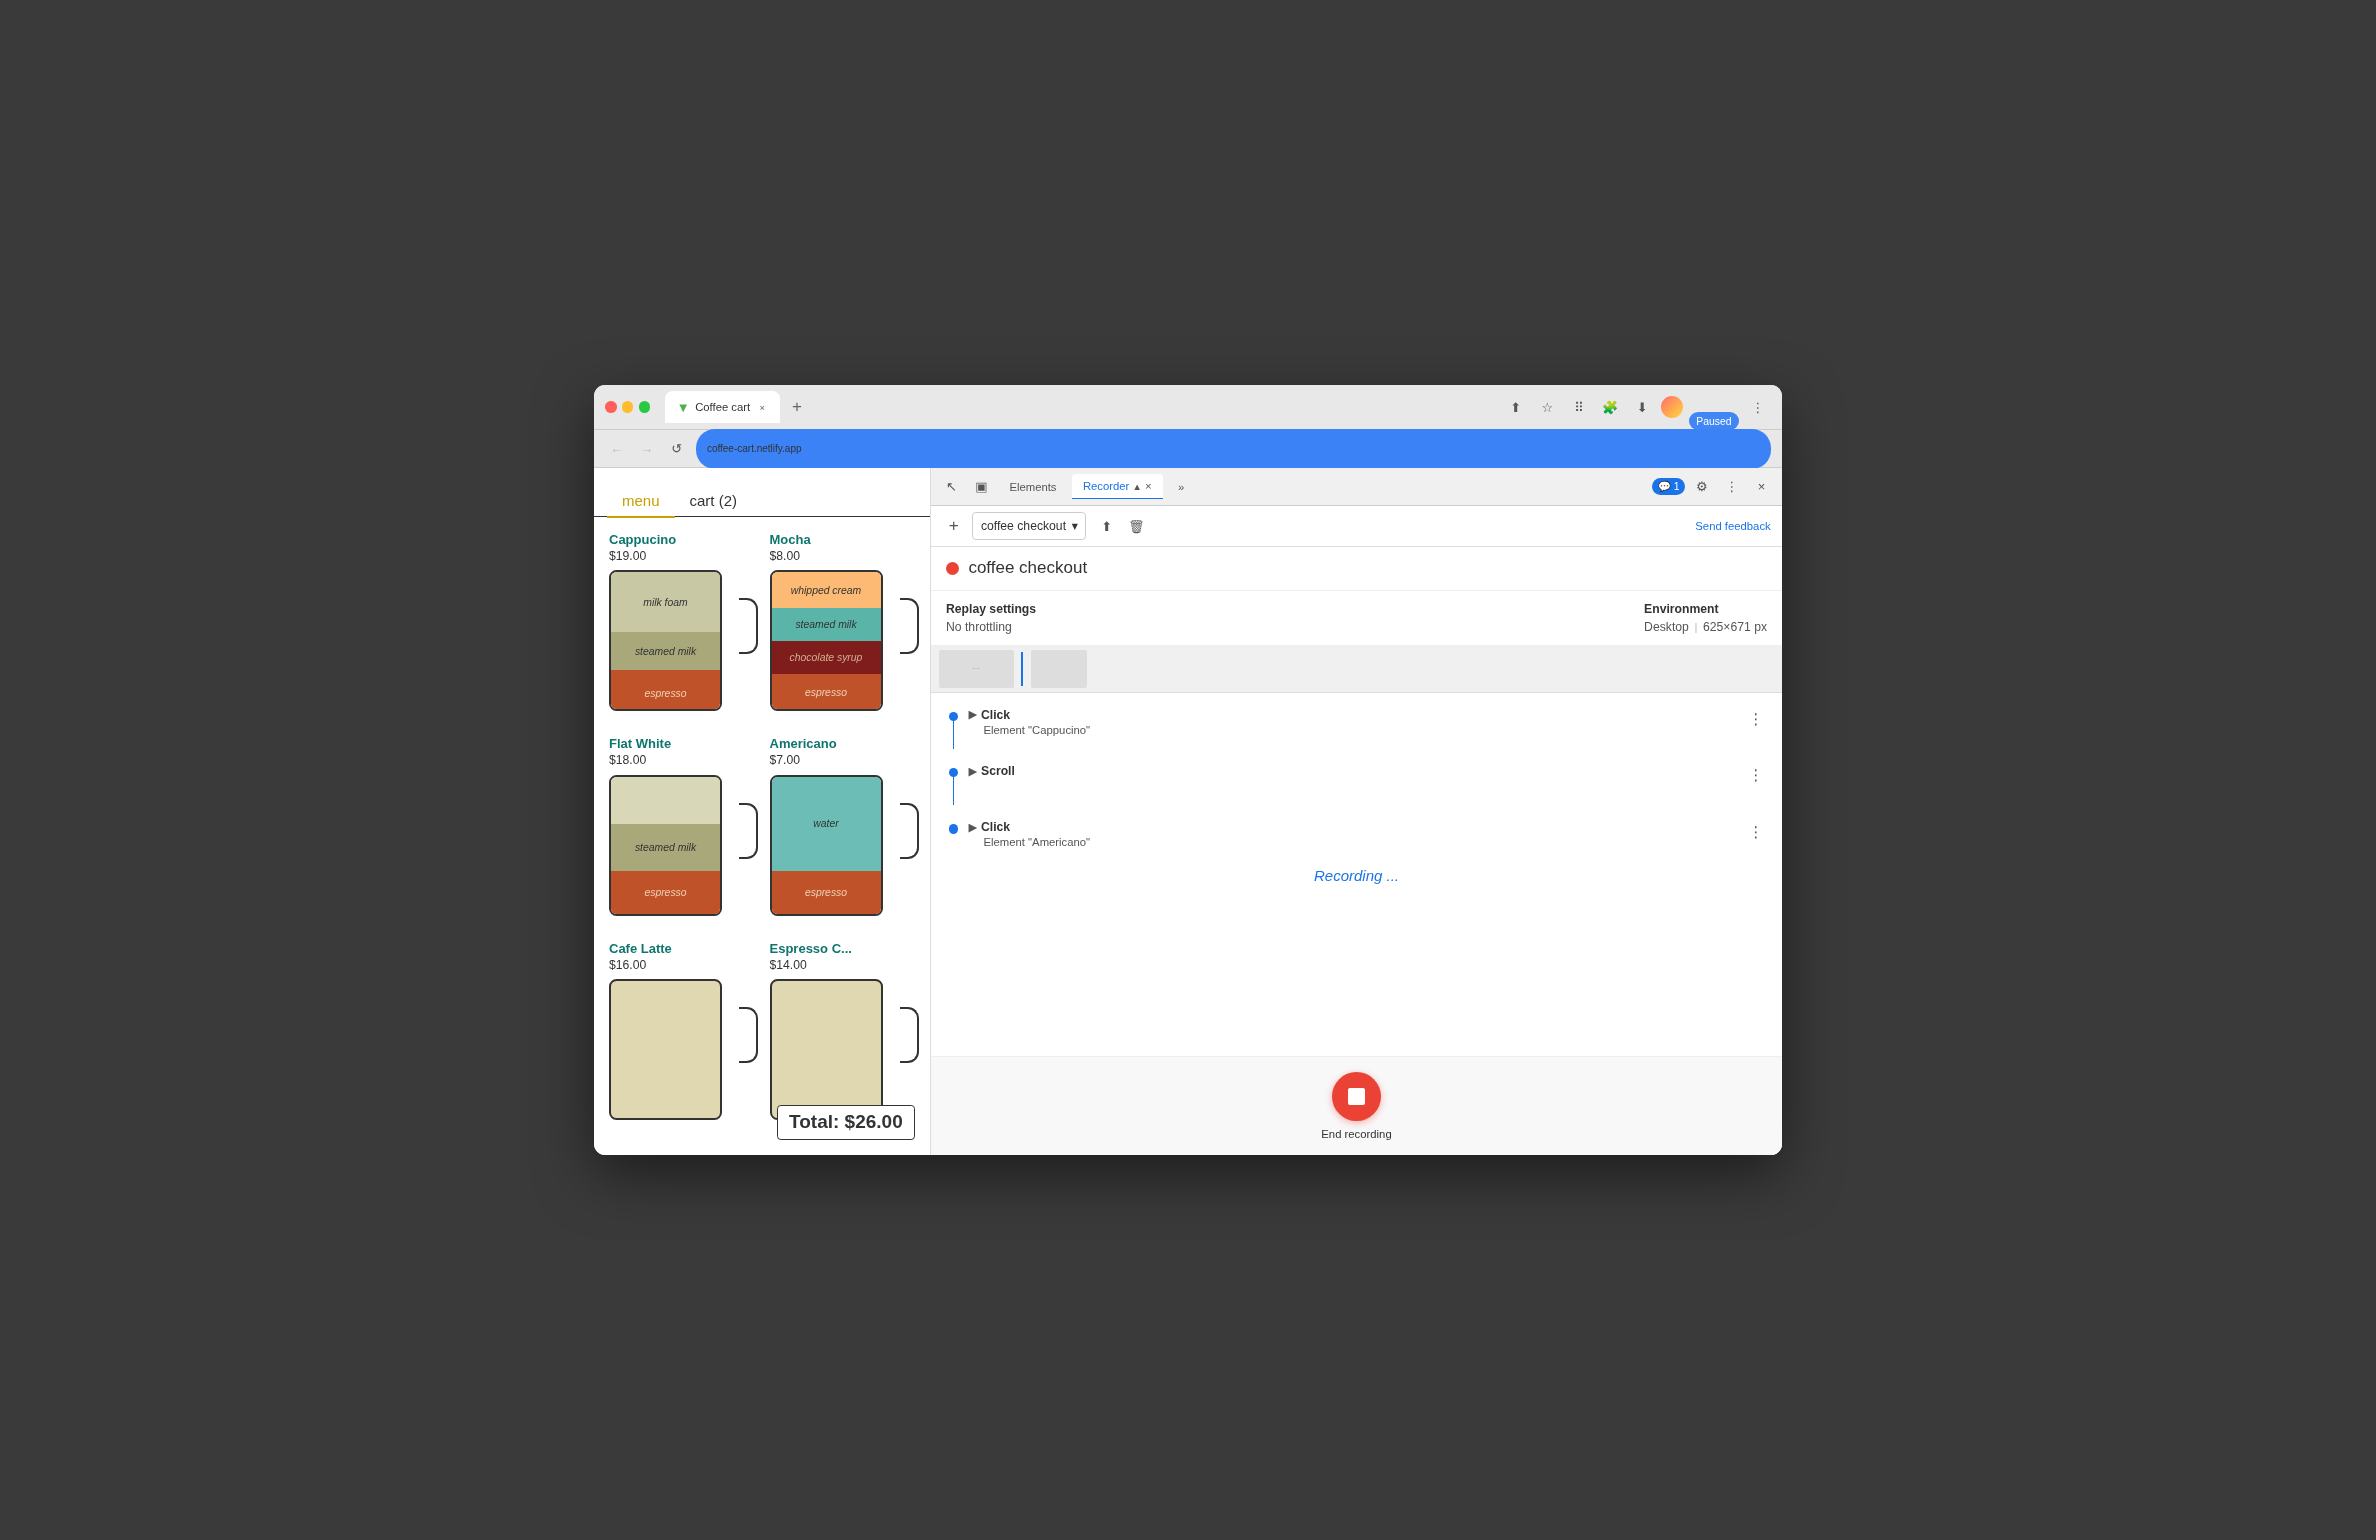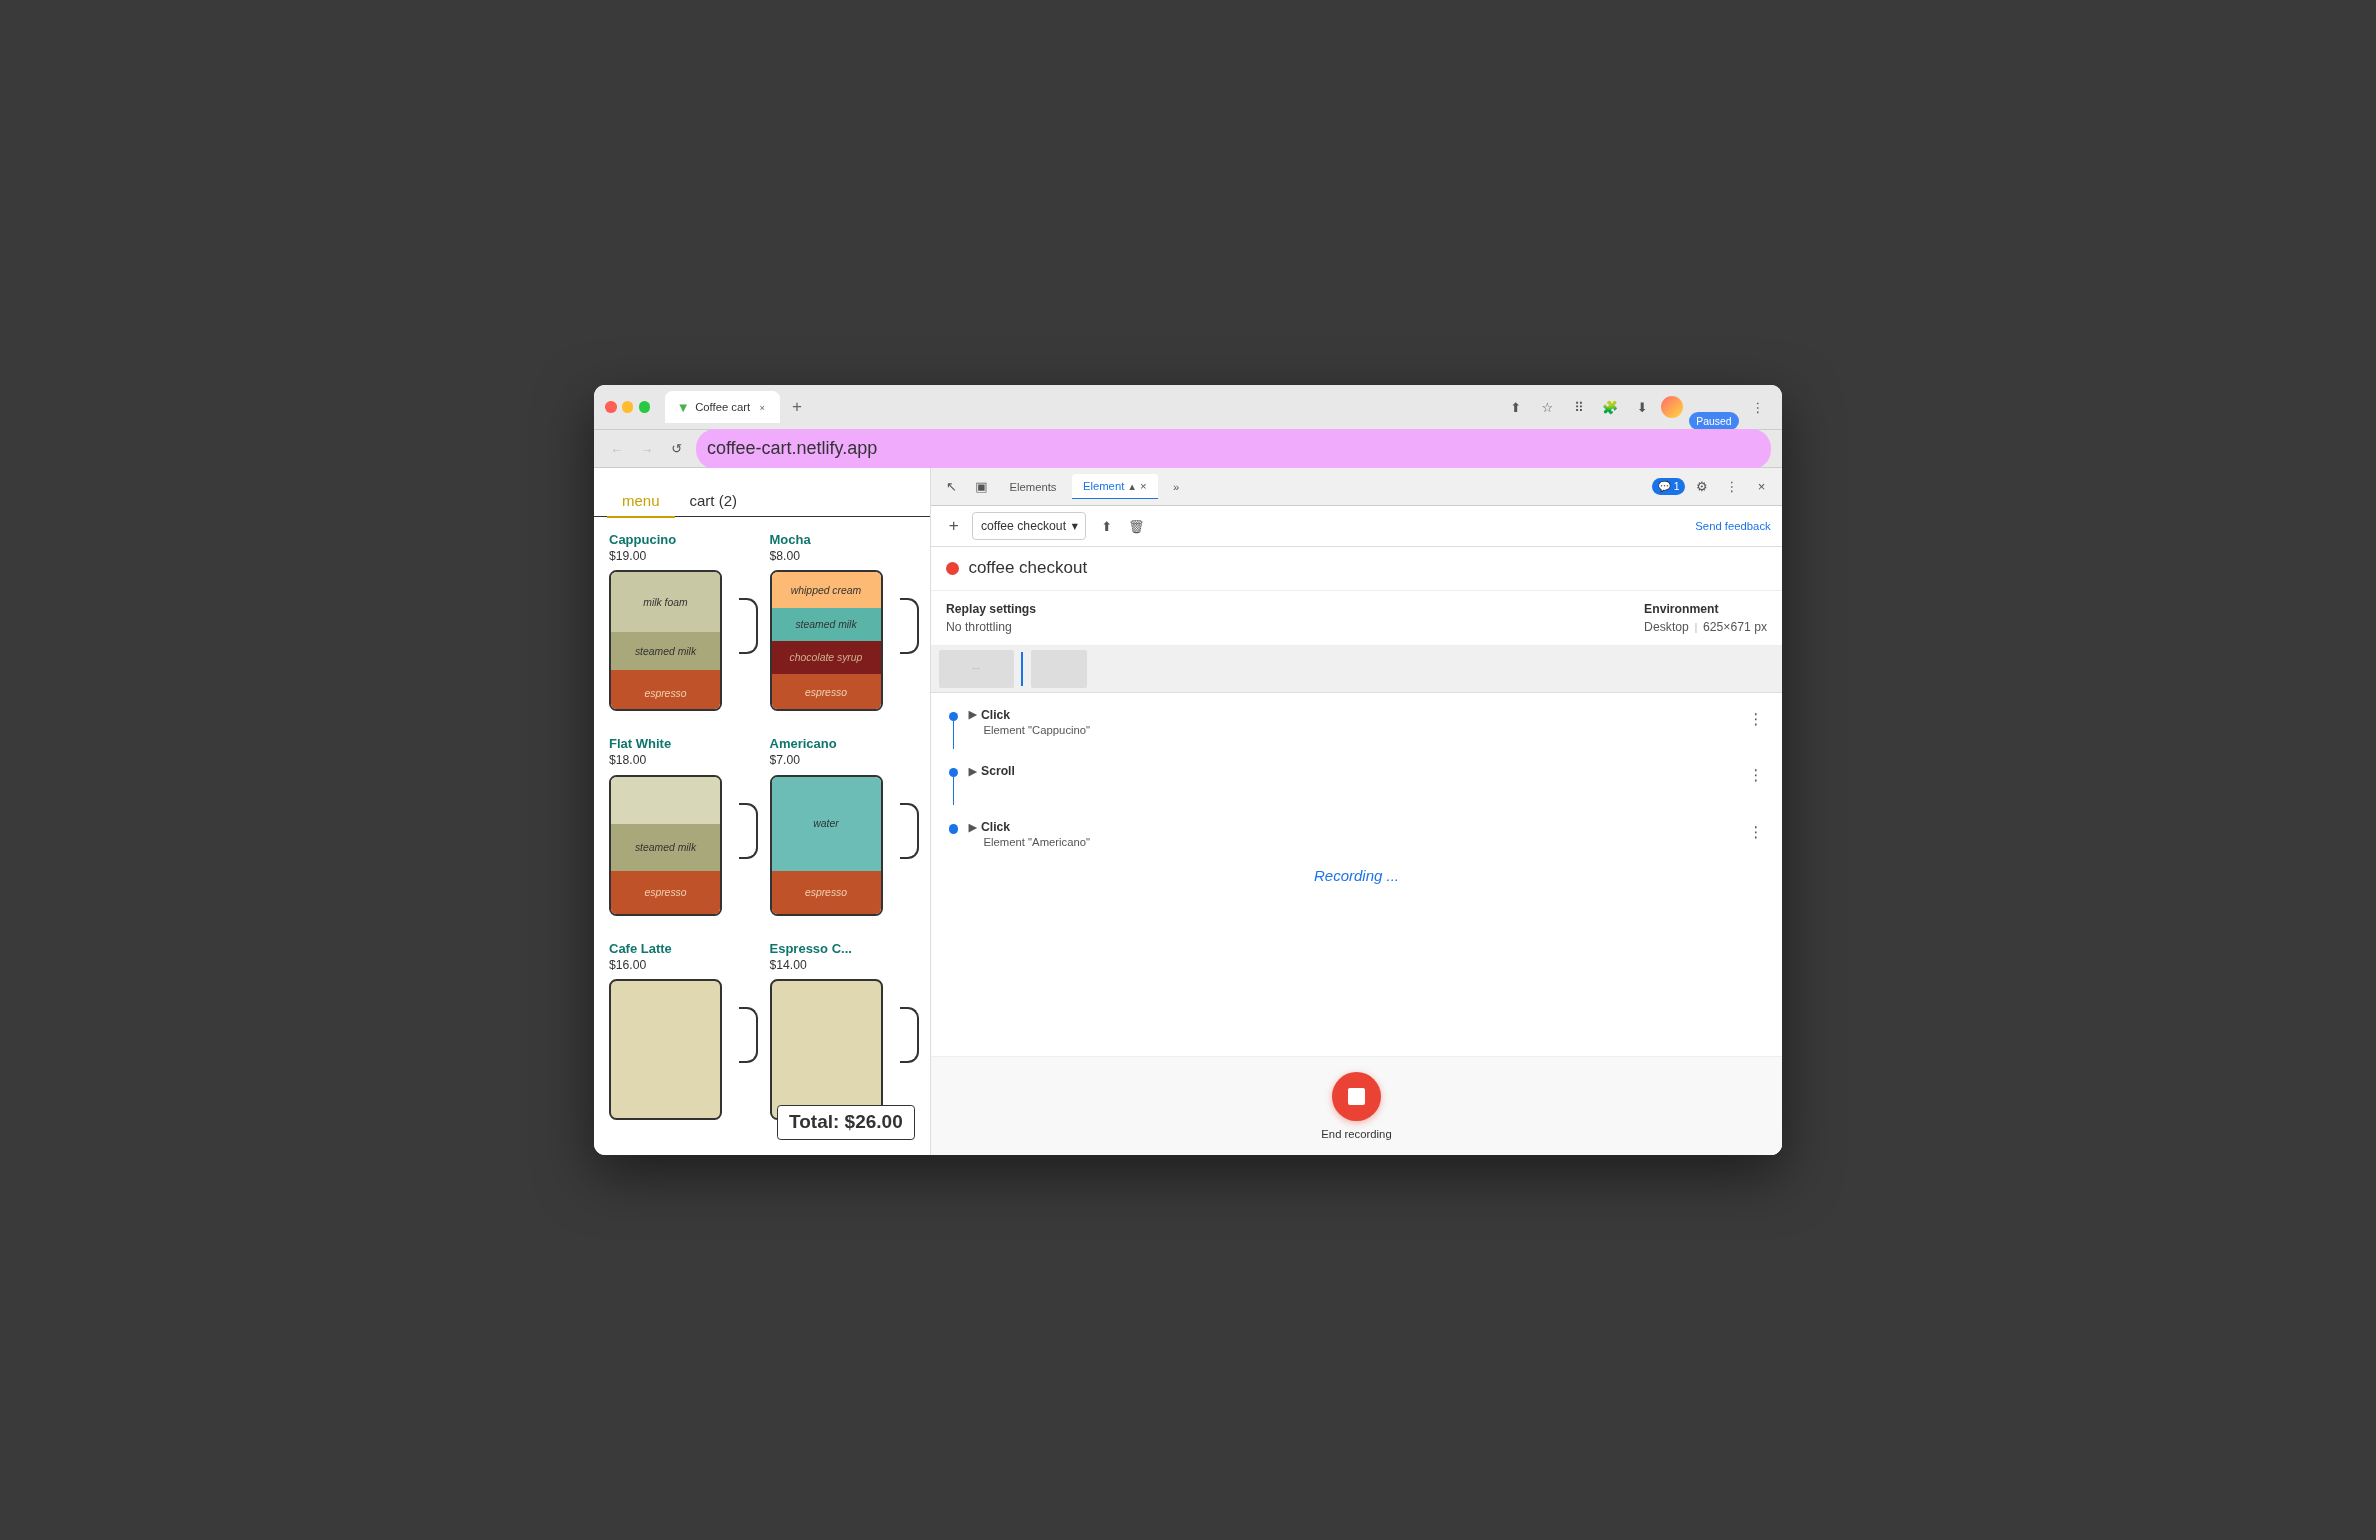--- a/index.html
+++ b/index.html
@@ -145,25 +145,25 @@
       align-items: center;
       justify-content: center;
       border-radius: 3.8px;
       cursor: pointer;
       color: #555;
       font-size: 13px;
     }
     .nav-btn.disabled { color: #bbb; cursor: default; }
     .address-input {
       flex: 1;
-      background: #f0abfc;
+      background: #3b82f6;
       border: none;
       border-radius: 19px;
       padding: 3.8px 11.3px;
-      font-size: 18px;
+      font-size: 10px;
       color: #333;
       height: 40px;
       outline: none;
     }
 
     
     .main-content {
       display: flex;
       flex: 1;
       overflow: hidden;
@@ -717,21 +717,21 @@
       </div>
     </div>
 
     <div class="devtools-panel">
 
       <div class="devtools-tabs">
         <div class="control-icon" style="color:#555;">↖</div>
         <div class="control-icon" style="color:#555;">▣</div>
         <div class="devtools-tab">Elements</div>
         <div class="devtools-tab active">
-          <span>Element</span>
+          <span>Recorder</span>
           <span style="font-size:9.4px; color:#555;"> ▲</span>
           <span style="font-size:11.3px; color:#555; cursor:pointer;">×</span>
         </div>
         <div class="devtools-tab">»</div>
         <div class="devtools-icons">
           <div class="chat-badge">
             <span>💬</span>
             <span>1</span>
           </div>
           <div class="devtools-icon-btn">⚙</div>

